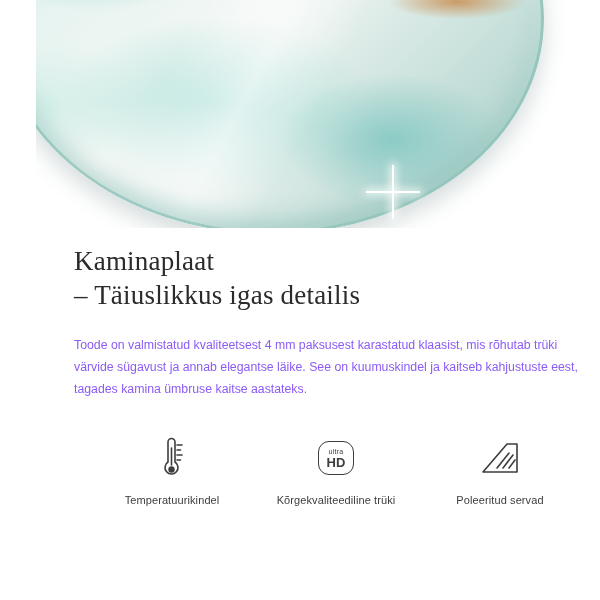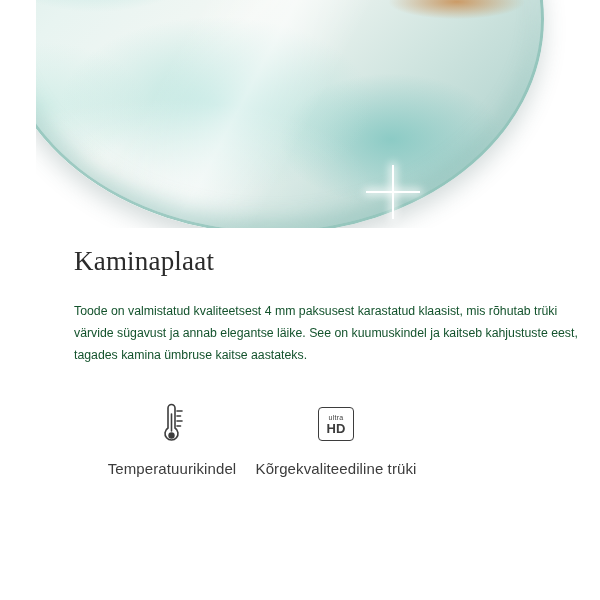--- a/index.html
+++ b/index.html
@@ -127,21 +127,21 @@
     margin: 16px 0 0 0;
     letter-spacing: 0.2px;
   }
   .headline .line2 {
     display: block;
   }
   .paragraph {
     margin: 22px 0 0 0;
     font-size: 12.3px;
     line-height: 22px;
-    color: #14532d;
+    color: #8b5cf6;
     max-width: 540px;
   }
 
   
   .features {
     margin-top: 34px;
     display: grid;
     grid-template-columns: repeat(3, 1fr);
     row-gap: 22px;
     padding: 0 16px;
@@ -154,30 +154,30 @@
   }
   .feature-icon {
     width: 48px;
     height: 48px;
     display: flex;
     align-items: center;
     justify-content: center;
     margin-bottom: 12px;
   }
   .feature-label {
-    font-size: 15px;
+    font-size: 11px;
     color: #3c3c3c;
     text-align: center;
     letter-spacing: 0.1px;
   }
   .ultrahd {
     width: 34px;
     height: 32px;
     border: 1.6px solid #3d3d3d;
-    border-radius: 4px;
+    border-radius: 11px;
     display: flex;
     flex-direction: column;
     align-items: center;
     justify-content: center;
     line-height: 1;
   }
   .ultrahd .u-top {
     font-size: 7px;
     letter-spacing: 0.3px;
     color: #3d3d3d;
@@ -200,20 +200,21 @@
       <div class="plate-art"></div>
       <div class="plate-rim"></div>
     </div>
     <div class="plate-glint"></div>
   </div>
 
   <div class="content">
 
     <h1 class="headline">
       <span>Kaminaplaat</span>
+      <span class="line2">– Täiuslikkus igas detailis</span>
     </h1>
 
     <p class="paragraph">Toode on valmistatud kvaliteetsest 4 mm paksusest karastatud klaasist, mis rõhutab trüki värvide sügavust ja annab elegantse läike. See on kuumuskindel ja kaitseb kahjustuste eest, tagades kamina ümbruse kaitse aastateks.</p>
 
     <div class="features">
 
       <div class="feature">
         <div class="feature-icon">
           <svg width="42" height="44" viewBox="0 0 42 44" fill="none" stroke="#3d3d3d" stroke-width="1.6" stroke-linecap="round">
             <path d="M17 6a3.5 3.5 0 0 1 7 0v20a6.5 6.5 0 1 1-7 0V6z"></path>
@@ -233,17 +234,28 @@
           <div class="ultrahd">
             <span class="u-top">ultra</span>
             <span class="u-bot">HD</span>
           </div>
         </div>
         <div class="feature-label">Kõrgekvaliteediline trüki</div>
       </div>
 
 
 
+      <div class="feature">
+        <div class="feature-icon">
+          <svg width="42" height="40" viewBox="0 0 42 40" fill="none" stroke="#3d3d3d" stroke-width="1.6" stroke-linecap="round" stroke-linejoin="round">
+            <path d="M4 34L28 6h10v28H4z"></path>
+            <line x1="18" y1="30" x2="30" y2="15"></line>
+            <line x1="24" y1="30" x2="34" y2="17"></line>
+            <line x1="30" y1="30" x2="36" y2="22"></line>
+          </svg>
+        </div>
+        <div class="feature-label">Poleeritud servad</div>
+      </div>
 
 
     </div>
   </div>
 </div>
 
 </body></html>

